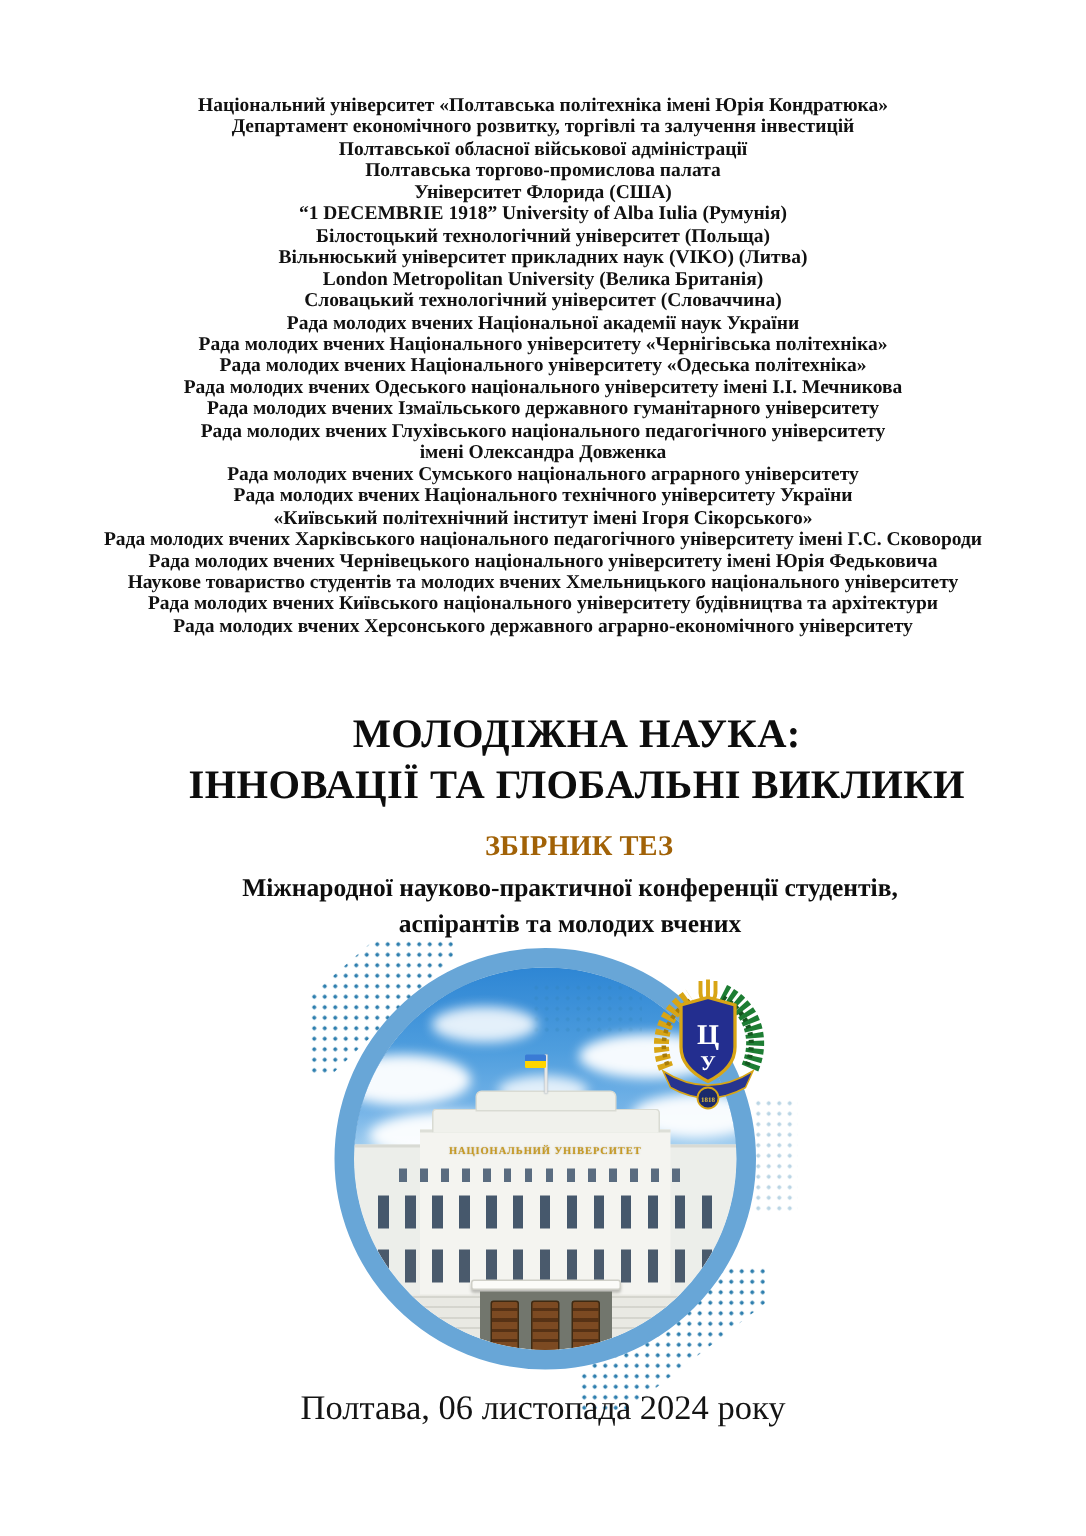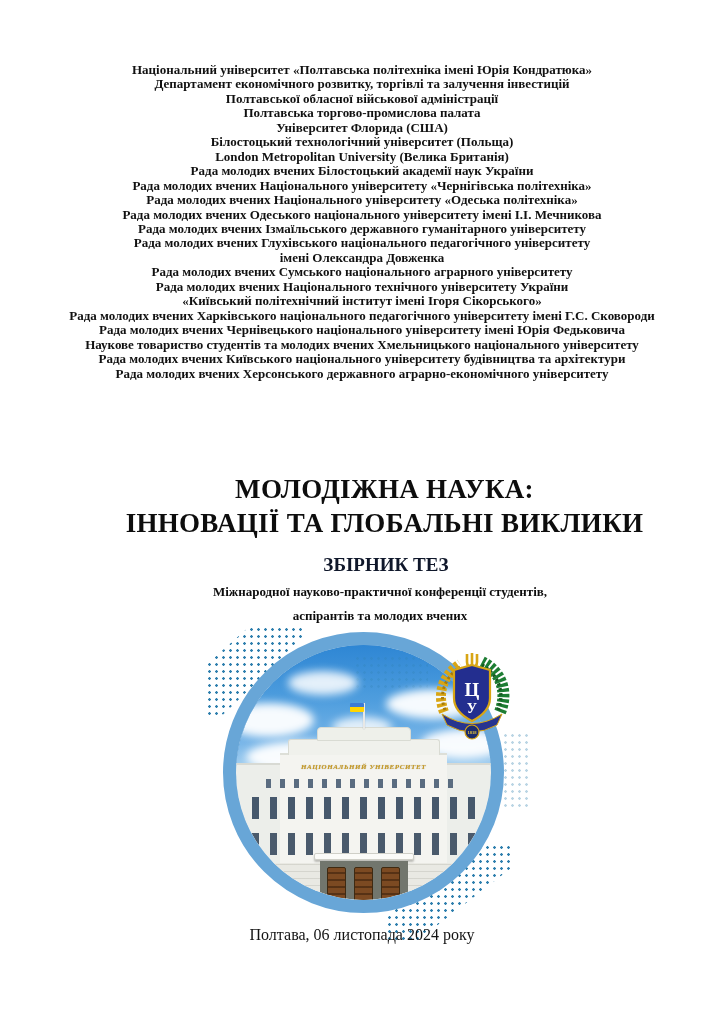--- a/index.html
+++ b/index.html
@@ -41,30 +41,30 @@
     letter-spacing: 0.3px;
     padding-left: 45px;
   }
 
   .collection-type {
     position: absolute;
     top: 554px; left: 0; right: 0;
     text-align: center;
     font-weight: bold;
     font-size: 19px;
-    color: #0f172a;
+    color: #a16207;
     padding-left: 48px;
   }
 
   .subtitle {
     position: absolute;
     top: 580px; left: 16px; right: 0;
     text-align: center;
     font-weight: bold;
-    font-size: 13px;
+    font-size: 17px;
     line-height: 24px;
     color: #0d0d0d;
     margin-left: 20px;
   }
 
   
   .logo-wrap {
     position: absolute;
     top: 628px;
     left: 50%;
@@ -109,21 +109,20 @@
     box-shadow: inset 0 0 0 1px #5291c7;
     overflow: hidden;
   }
 
   .photo {
     position: absolute;
     left: 0; top: 0; right: 0; bottom: 0;
     border-radius: 50%;
     overflow: hidden;
     background: linear-gradient(180deg, #2e86d4 0%, #4f9ede 22%, #77b5e8 38%, #b7dbf4 52%, #e4f1fa 62%);
-    font-style: italic;
   }
 
   .cloud {
     position: absolute;
     background: rgba(255,255,255,0.95);
     border-radius: 50%;
     filter: blur(4px);
   }
   .cloud.c1 { left: -12px; top: 58px; width: 90px; height: 34px; }
   .cloud.c2 { left: 52px;  top: 26px; width: 70px; height: 24px; opacity: .9; }
@@ -261,38 +260,41 @@
   }
   .emblem-year {
     font-family: "Liberation Serif", "DejaVu Serif", serif;
   }
 
   
   .date-line {
     position: absolute;
     top: 926px; left: 0; right: 0;
     text-align: center;
-    font-size: 16px;
+    font-size: 23px;
     color: #141414;
   }
 </style>
 </head>
 <body>
 
 <div class="page">
 
   <div class="org-list">
     <div class="org-line">Національний університет «Полтавська політехніка імені Юрія Кондратюка»</div>
     <div class="org-line">Департамент економічного розвитку, торгівлі та залучення інвестицій</div>
     <div class="org-line">Полтавської обласної військової адміністрації</div>
     <div class="org-line">Полтавська торгово-промислова палата</div>
     <div class="org-line">Університет Флорида (США)</div>
+    <div class="org-line">“1 DECEMBRIE 1918” University of Alba Iulia (Румунія)</div>
     <div class="org-line">Білостоцький технологічний університет (Польща)</div>
+    <div class="org-line">Вільнюський університет прикладних наук (VIKO) (Литва)</div>
     <div class="org-line">London Metropolitan University (Велика Британія)</div>
-    <div class="org-line">Рада молодих вчених Білостоцький академії наук України</div>
+    <div class="org-line">Словацький технологічний університет (Словаччина)</div>
+    <div class="org-line">Рада молодих вчених Національної академії наук України</div>
     <div class="org-line">Рада молодих вчених Національного університету «Чернігівська політехніка»</div>
     <div class="org-line">Рада молодих вчених Національного університету «Одеська політехніка»</div>
     <div class="org-line">Рада молодих вчених Одеського національного університету імені І.І. Мечникова</div>
     <div class="org-line">Рада молодих вчених Ізмаїльського державного гуманітарного університету</div>
     <div class="org-line">Рада молодих вчених Глухівського національного педагогічного університету</div>
     <div class="org-line">імені Олександра Довженка</div>
     <div class="org-line">Рада молодих вчених Сумського національного аграрного університету</div>
     <div class="org-line">Рада молодих вчених Національного технічного університету України</div>
     <div class="org-line">«Київський політехнічний інститут імені Ігоря Сікорського»</div>
     <div class="org-line">Рада молодих вчених Харківського національного педагогічного університету імені Г.С. Сковороди</div>

